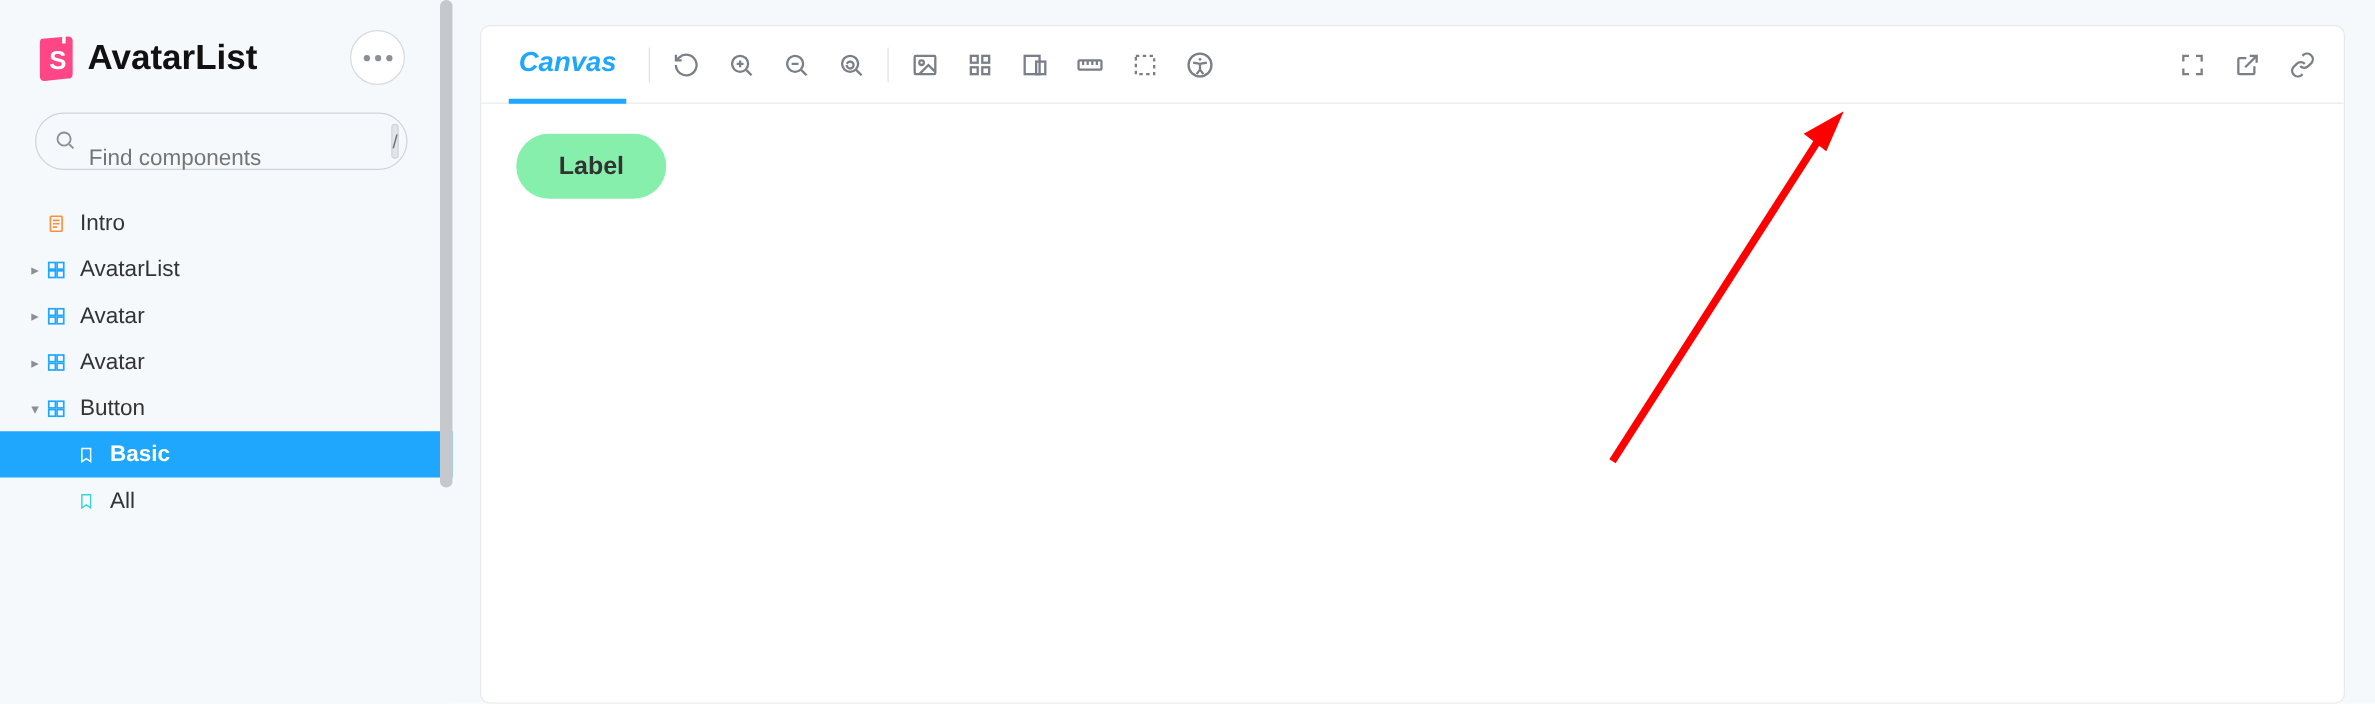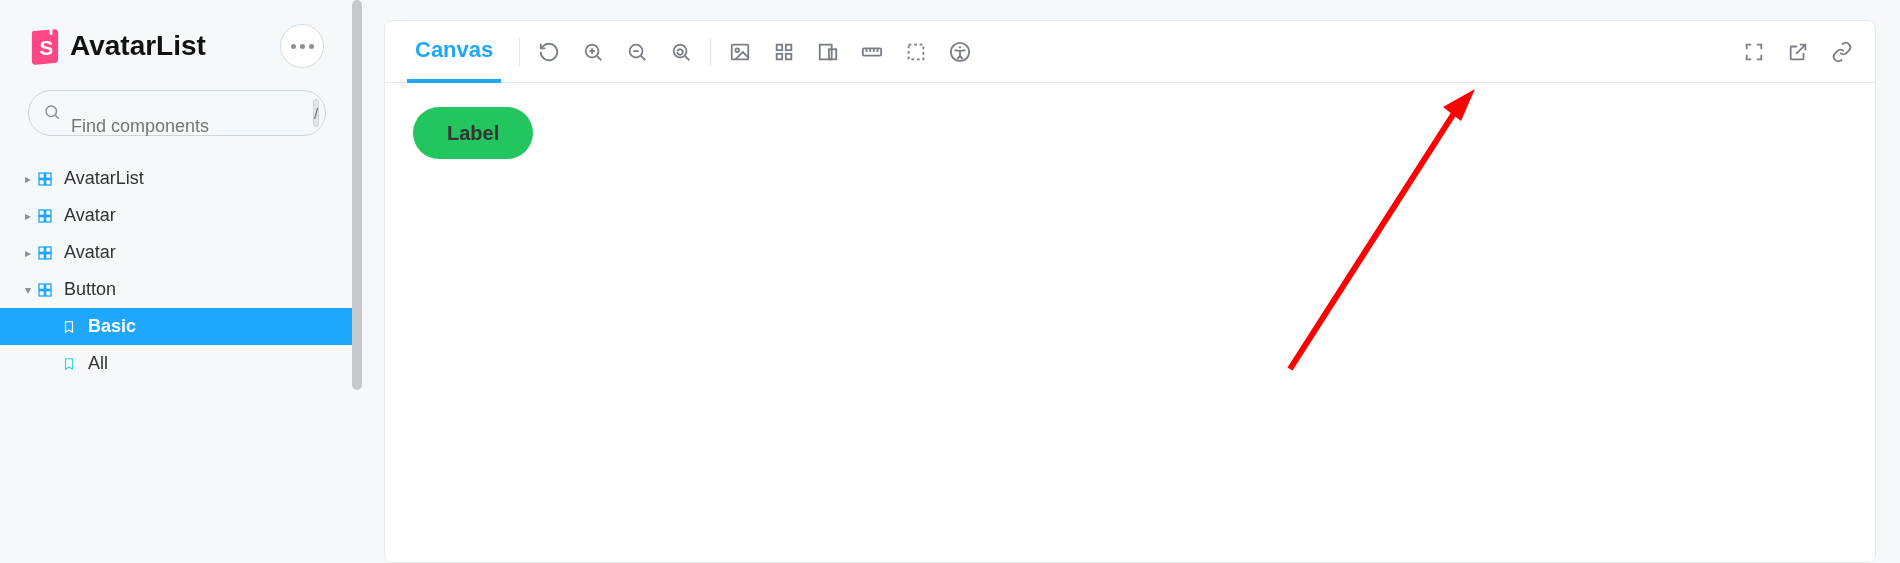--- a/index.html
+++ b/index.html
@@ -110,40 +110,40 @@
     display:flex; flex-direction:column;
     overflow:hidden;
     position: relative;
   }
   .toolbar {
     display:flex; align-items:center;
     height: 62px;
     padding: 0 22px;
     border-bottom: 1px solid #e7eaed;
   }
-  .tabs { display:flex; gap: 42px; align-items:stretch; height:100%; }
+  .tabs { display:flex; gap: 42px; align-items:stretch; height:100%;font-style:italic; }
   .tab {
     display:flex; align-items:center;
     font-size: 22px; font-weight:700; color:#8a8f98;
     border-bottom: 4px solid transparent;
     padding: 0 8px; cursor:pointer;
     margin-bottom:-1px;
   }
   .tab.active { color:#1ea7fd; border-bottom-color:#1ea7fd; }
   .tb-sep { width:1px; height:28px; background:#e1e4e8; margin:0 18px; }
   .tb-tools { display:flex; align-items:center; gap:22px; }
   .tb-ic { width:22px; height:22px; color:#7a7f87; cursor:pointer; display:flex; align-items:center; justify-content:center; }
   .tb-spacer { flex:1; }
   .canvas-area {
     flex:1; position:relative; padding:24px 28px;
   }
   .chip-btn {
     display:inline-flex; align-items:center; justify-content:center;
     height: 52px; padding: 0 34px;
-    background:#22c55e; color:#333; font-weight:800; font-size:20px;
+    background:#86efac; color:#333; font-weight:800; font-size:20px;
     border:none; border-radius:28px; cursor:pointer;
   }
 
   .arrow {
     position:absolute;
     pointer-events:none;
   }
 </style>
 </head>
 <body>
@@ -180,20 +180,32 @@
               <line x1="21" y1="21" x2="16.5" y2="16.5"></line>
           </svg>
         </span>
         <input class="search-input" placeholder="Find components" style="">
         <span class="search-key">/</span>
       </div>
     </div>
 
     <nav class="tree">
 
+      <div class="tree-row">
+        <span class="tr-caret"></span>
+        <span class="tr-ic">
+          <svg width="16" height="16" viewBox="0 0 24 24" fill="none" stroke="#ff8f3f" stroke-width="2">
+              <rect x="5" y="3" width="14" height="18" rx="1"></rect>
+              <line x1="8" y1="8" x2="16" y2="8"></line>
+              <line x1="8" y1="12" x2="16" y2="12"></line>
+              <line x1="8" y1="16" x2="13" y2="16"></line>
+            </svg>
+        </span>
+        <span class="tr-label">Intro</span>
+      </div>
 
 
       <div class="tree-row">
         <span class="tr-caret">▸</span>
         <span class="tr-ic">
           <svg width="16" height="16" viewBox="0 0 24 24" fill="none" stroke="#1ea7fd" stroke-width="2">
               <rect x="3" y="3" width="8" height="8"></rect>
               <rect x="13" y="3" width="8" height="8"></rect>
               <rect x="3" y="13" width="8" height="8"></rect>
               <rect x="13" y="13" width="8" height="8"></rect>

